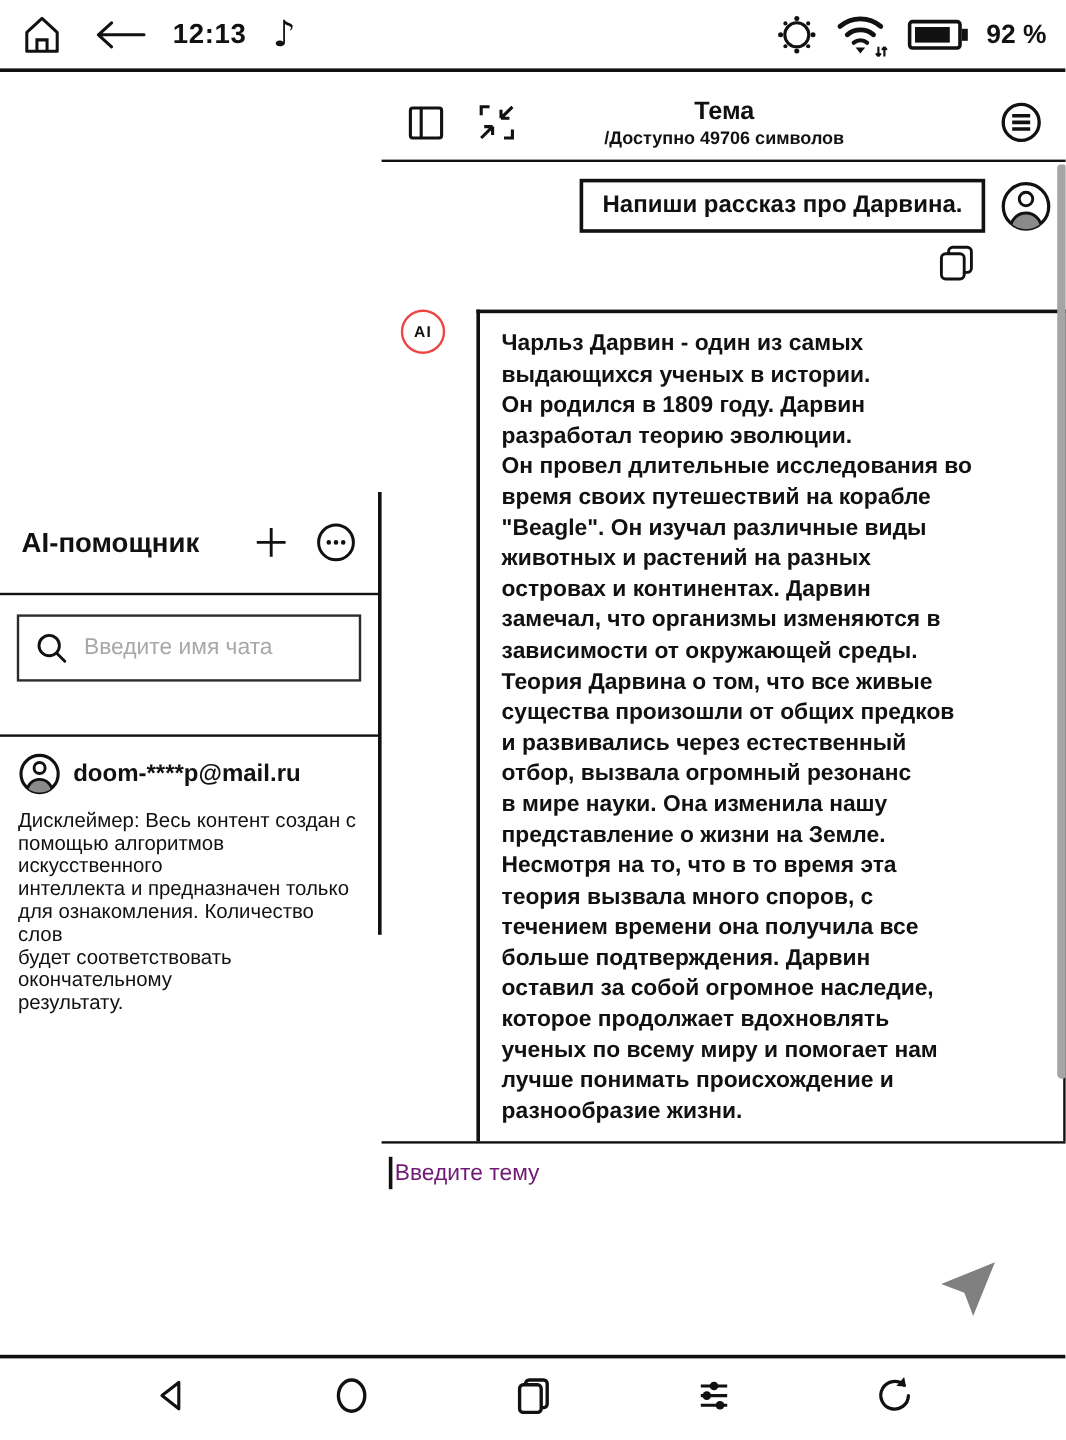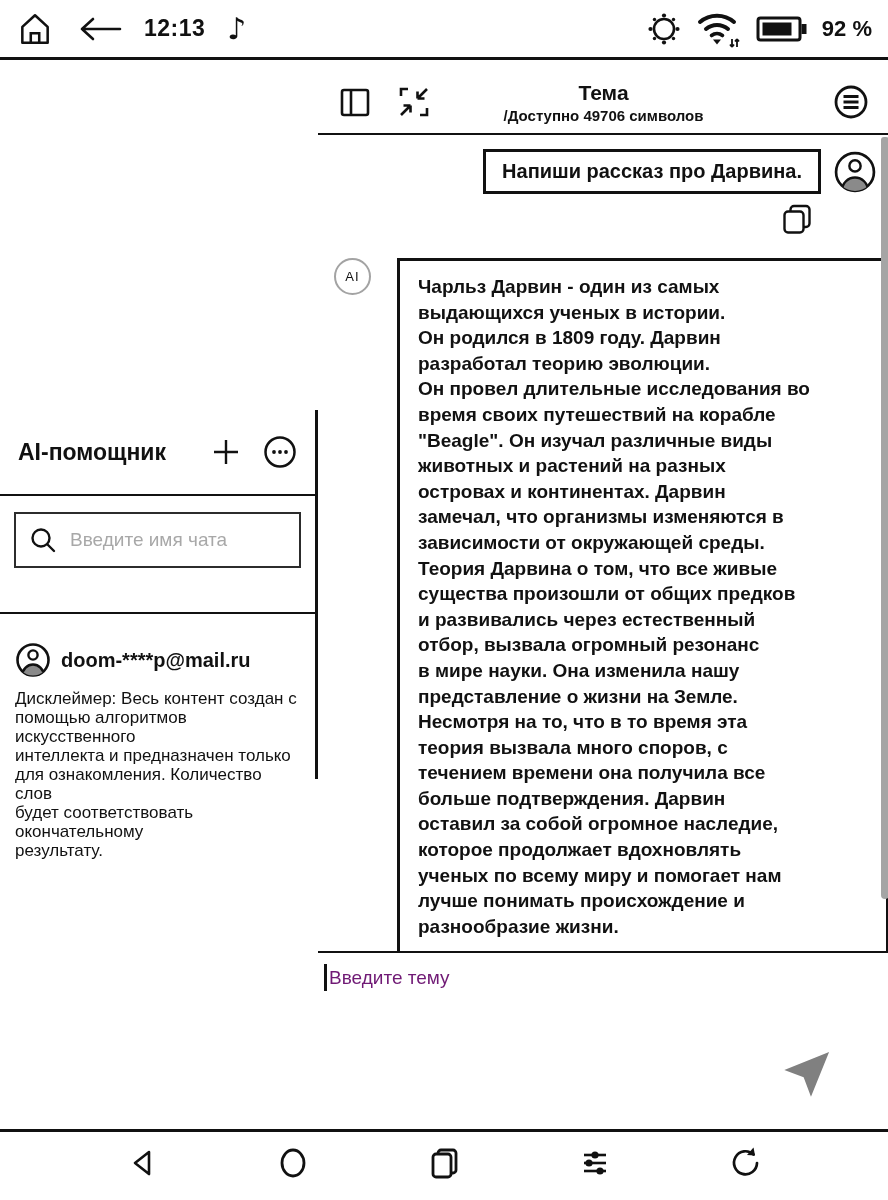--- a/index.html
+++ b/index.html
@@ -24,44 +24,44 @@
   
   .left-header { height:86px; border-bottom:2px solid #111; display:flex;
     align-items:center; padding:0 18px; gap:22px; }
   .left-title { font-size:23px; font-weight:700; flex:1; }
   .search-wrap { margin:16px 14px 0 14px; border:2px solid #2c2c2c; height:56px;
     display:flex; align-items:center; padding:0 13px; gap:13px; }
   .search-input { border:none; outline:none; flex:1; font-size:19px; color:#a21caf;
     font-family:"Liberation Sans","DejaVu Sans",sans-serif; background:transparent; }
   .search-input::placeholder { color:#a8a8a8; opacity:1; }
   .left-body { flex:1; }
-  .left-footer { height:167px; border-top:2px solid #111; padding:28px 15px;margin-top:44px; }
+  .left-footer { height:167px; border-top:2px solid #111; padding:13px 15px;margin-top:44px; }
   .account-row { display:flex; align-items:center; gap:10px; }
   .email { font-size:20px; font-weight:700; }
   .disclaimer { font-size:17px; font-weight:400; line-height:19px;
     margin-top:11px; white-space:pre-line; }
 
   
   .right-header { height:64px; border-bottom:2px solid #111; display:flex;
     align-items:center; padding:0 20px; }
   .rh-left { width:150px; display:flex; align-items:center; gap:26px; }
   .rh-center { flex:1; text-align:center; }
   .rh-title { font-size:21px; font-weight:700; }
   .rh-sub { font-size:15px; font-weight:700; margin-top:2px; }
   .rh-right { width:150px; display:flex; justify-content:flex-end; }
 
   .chat { height:816px; position:relative; overflow:hidden; padding-top:14px; }
   .user-row { display:flex; justify-content:flex-end; align-items:center;
     gap:12px; padding-right:12px;padding-left:12px; }
   .user-box { border:3px solid #111; padding:8px 16px; font-size:20px; font-weight:700; }
   .copy-row { display:flex; justify-content:flex-end; padding-right:76px; margin-top:9px; }
   .ai-row { display:flex; align-items:flex-start; gap:26px; padding-left:16px; margin-top:23px; }
-  .ai-avatar { width:37px; height:37px; border:2px solid #a3a3a3; border-radius:50%;
+  .ai-avatar { width:37px; height:37px; border:2px solid #ef4444; border-radius:50%;
     display:flex; align-items:center; justify-content:center; font-size:13px;
-    font-weight:400; letter-spacing:1px; flex-shrink:0; }
+    font-weight:700; letter-spacing:1px; flex-shrink:0; }
   .ai-box { border:3px solid #111; border-bottom:none; width:492px;
     padding:13px 18px; font-size:19px; font-weight:700; line-height:25.6px;
     white-space:pre-line; min-height:720px; }
   .scrollbar { position:absolute; right:0; top:2px; width:8px; height:762px;
     background:#a5a5a5; border-radius:3px 3px 4px 4px; }
 
   .input-area { height:167px; border-top:2px solid #111; position:relative;
     padding:11px 6px; }
   .caret { display:inline-block; width:3px; height:27px; background:#111;
     vertical-align:middle; }

